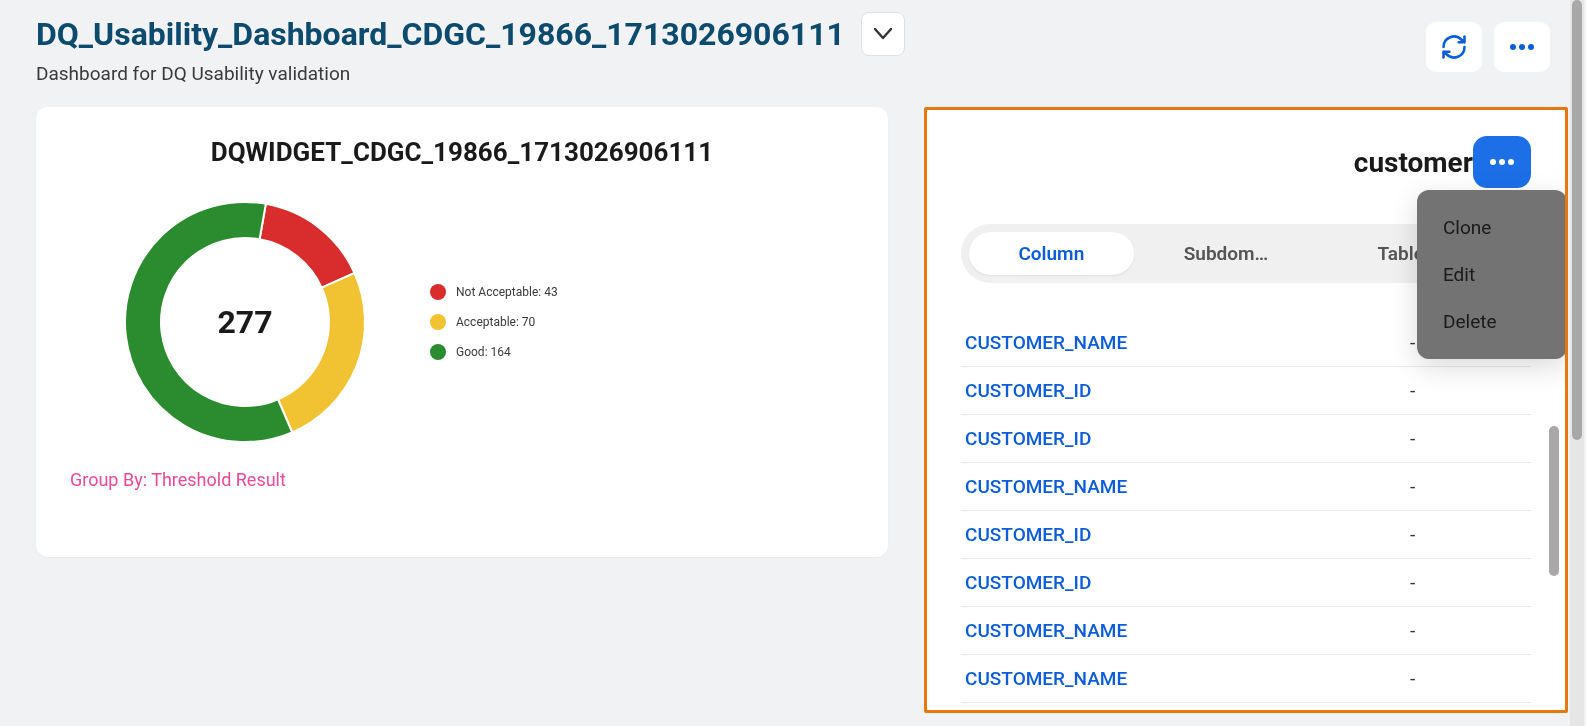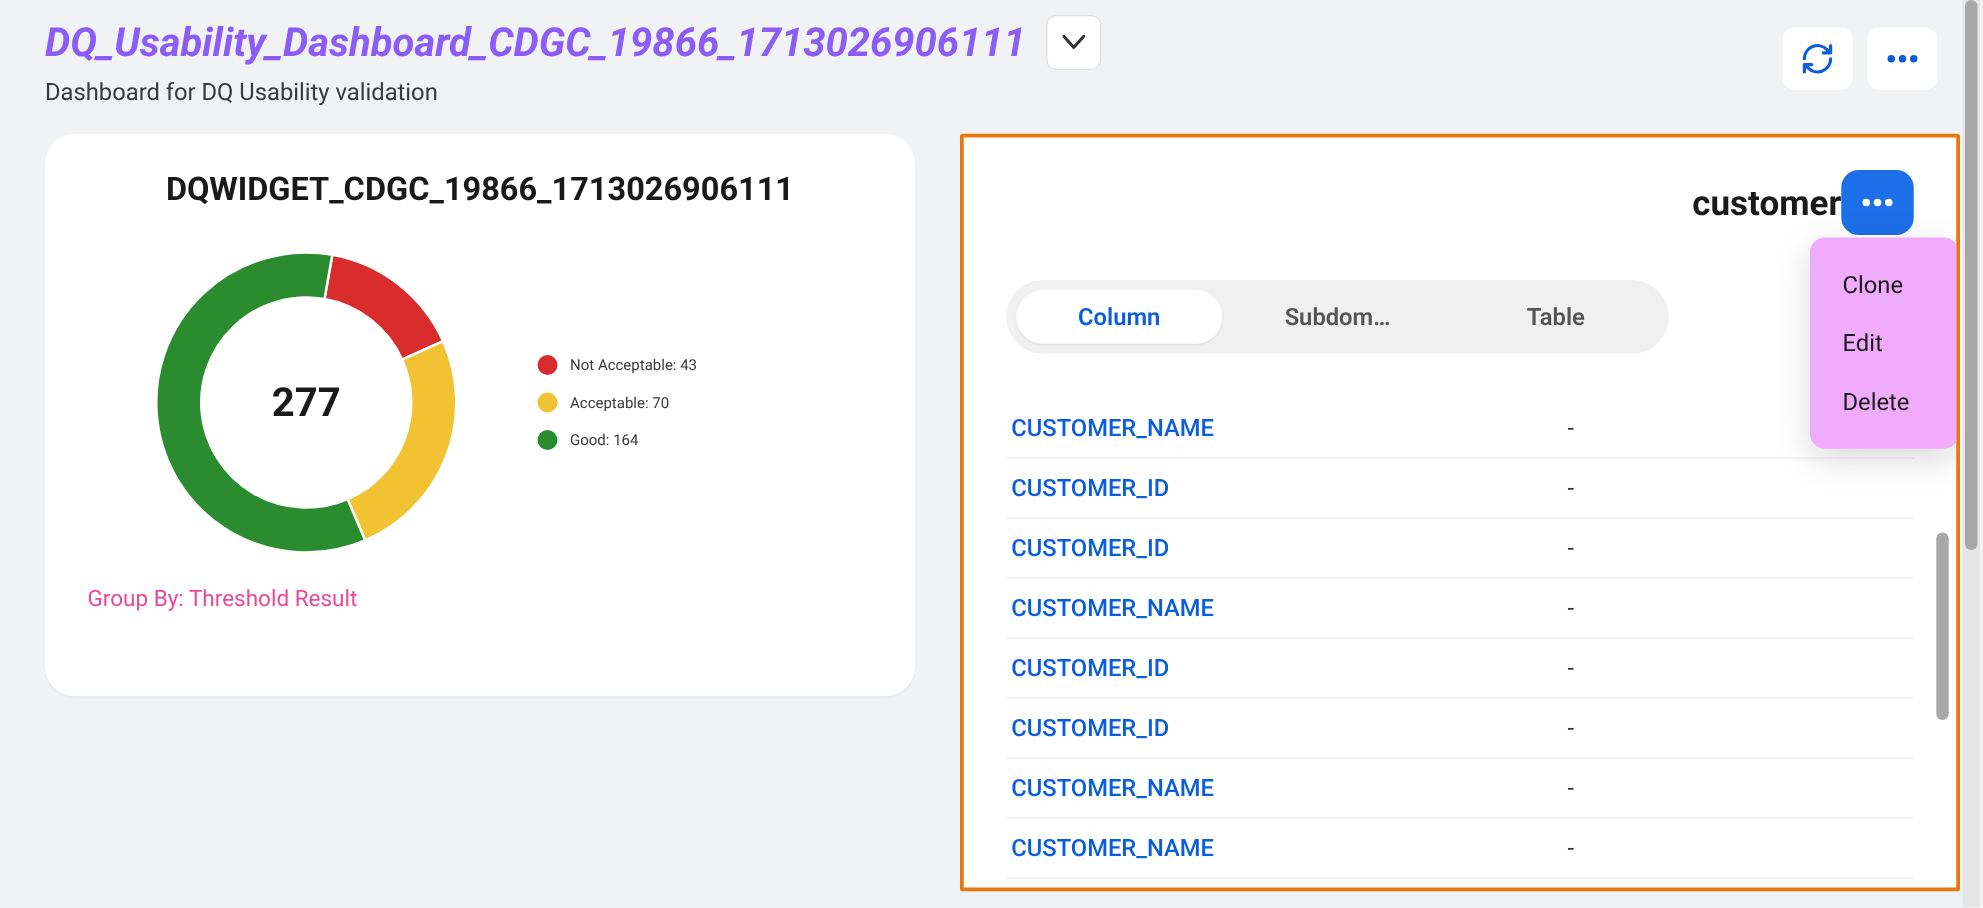--- a/index.html
+++ b/index.html
@@ -19,22 +19,21 @@
   }
   .header-left { flex: 1; }
   .title-row {
     display: flex;
     align-items: center;
     gap: 16px;
   }
   .page-title {
     font-size: 32px;
     font-weight: 700;
-    color: #8b5cf6;
-    font-style: italic;
+    color: #0c4a6e;
   }
   .chevron-btn {
     width: 44px;
     height: 44px;
     background: #fff;
     border: 1px solid #e0e0e0;
     border-radius: 8px;
     display: flex;
     align-items: center;
     justify-content: center;
@@ -62,24 +61,24 @@
     justify-content: center;
     cursor: pointer;
   }
   .main {
     display: flex;
     gap: 36px;
     padding: 22px 18px 0 36px;
     height: calc(100% - 100px);
   }
   .card-left {
-    width: 696px;
+    width: 852px;
     height: 450px;
     background: #fff;
-    border-radius: 24px;
+    border-radius: 12px;
     padding: 30px 34px;
     box-shadow: 0 1px 2px rgba(0,0,0,0.04);
   }
   .widget-title {
     font-size: 26px;
     font-weight: 700;
     color: #1a1a1a;
     text-align: center;
   }
   .chart-area {
@@ -199,22 +198,22 @@
     border-bottom: 1px solid #e9e9e9;
     font-size: 19px;
     gap: 35px;
   }
   .row-name { flex: 0 0 410px; color: #0a5ddc; font-weight: 500; cursor: pointer; }
   .row-desc { flex: 1; color: #333; }
   .dropdown-menu {
     position: absolute;
     top: 80px;
     right: -2px;
-    width: 119px;
-    background: #f0abfc;
+    width: 150px;
+    background: #737373;
     border-radius: 12px;
     box-shadow: 0 8px 28px rgba(0,0,0,0.15);
     padding: 14px 0;
     z-index: 20;
   }
   .dropdown-item {
     padding: 12px 26px;
     font-size: 19px;
     color: #1a1a1a;
     cursor: pointer;

